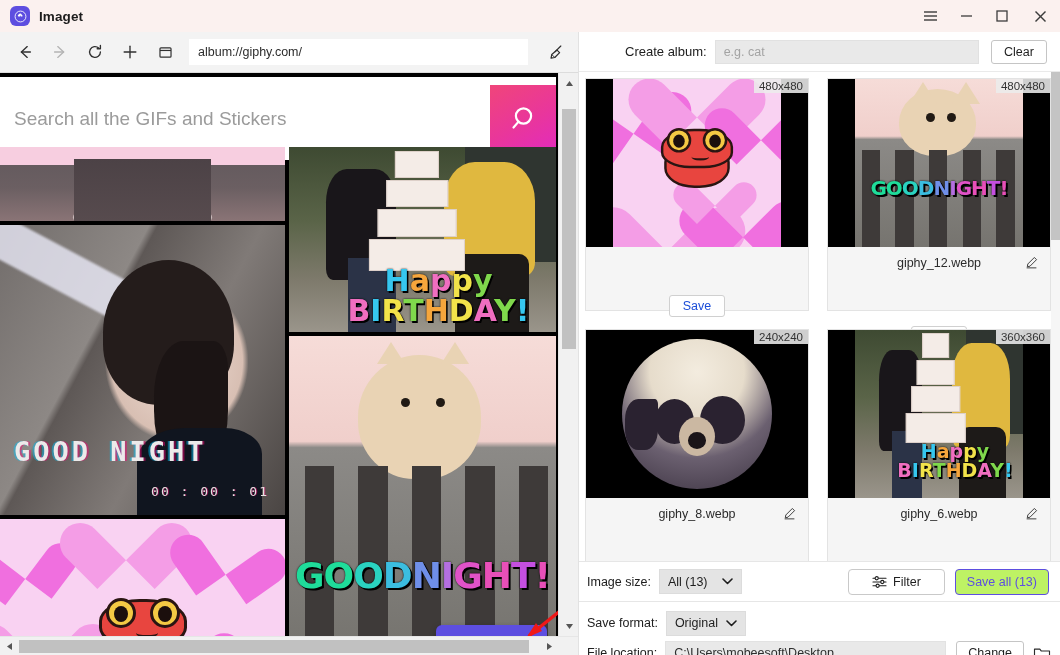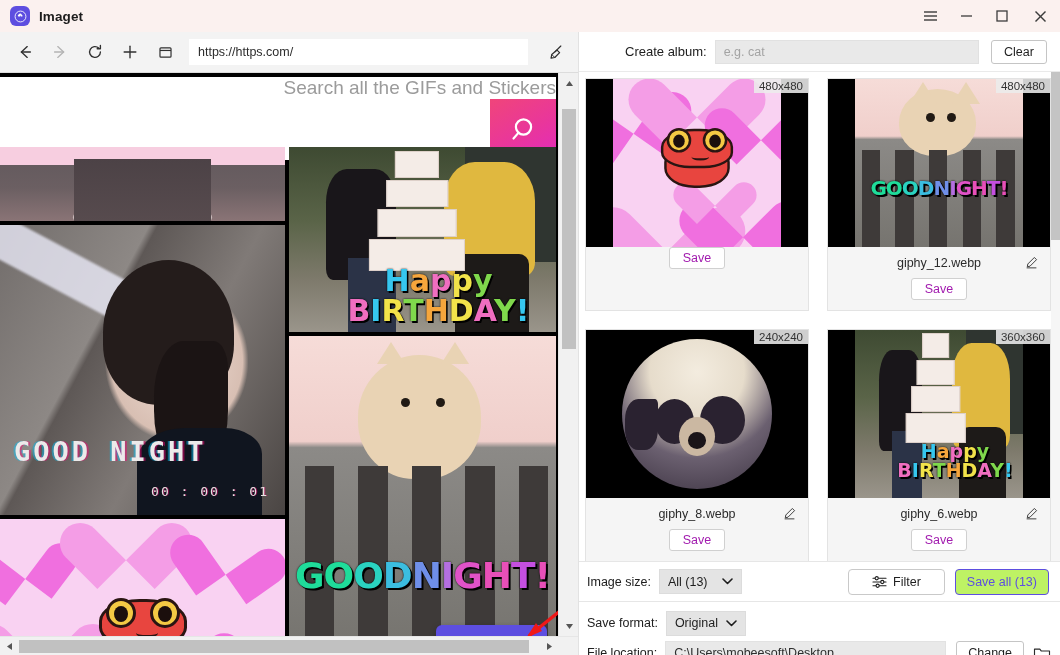--- a/index.html
+++ b/index.html
@@ -66,21 +66,21 @@
 
   
   .webpanel {
     position: absolute; left: 0; top: 73px; width: 578px; height: 582px;
     background: #000000;
     overflow: hidden;
   }
   .giphy-search {
     position: absolute; left: 0; top: 4px; width: 556px; height: 83px;
     background: #ffffff;
-    display: flex; align-items: flex-end; flex-direction: column;
+    display: flex; align-items: center;
   }
   .giphy-search-input {
     flex: 1; padding-left: 14px;
     font-size: 19px; color: #9b9b9b;
     font-family: "Liberation Sans", sans-serif;
   }
   .giphy-search-btn {
     width: 66px; height: 67px;
     background: linear-gradient(150deg, #f0457a 0%, #e9369b 55%, #e22bbd 100%);
     display: flex; align-items: center; justify-content: center;
@@ -353,22 +353,22 @@
   .card-meta {
     position: relative; height: 31px;
     display: flex; align-items: center; justify-content: center;
   }
   .card-name { font-size: 12.5px; color: #2b2b2b; }
   .edit-icon { position: absolute; right: 12px; top: 8px; color: #2b2b2b; }
   .card-save-wrap { height: 32px; display: flex; align-items: flex-start; justify-content: center; }
   .save-btn {
     height: 22px; padding: 0 13px;
     border: 1px solid #d0d0d0; border-radius: 3px; background: #fff;
-    font-size: 12.5px; color: #a21caf;
-    display: flex; align-items: center; justify-content: center;
+    font-size: 12.5px; color: #1d4ed8;
+    display: flex; align-items: center; justify-content: center; margin-top: 48px;
   }
 
   .rscroll {
     position: absolute; right: 0; top: 40px; width: 9px; height: 489px;
     background: #f6f6f6;
   }
   .rscroll .thumb { position: absolute; left: 0; top: 0; width: 9px; height: 168px; background: #c4c4c4; }
 
   .footer1 {
     position: absolute; left: 0; top: 529px; width: 482px; height: 40px;
@@ -489,21 +489,21 @@
           </g>
       </svg>
     </div>
     <div class="tb-icon">
       <svg width="17" height="17" viewBox="0 0 20 20">
         <rect x="3.5" y="4.5" width="13" height="11" rx="1.2" fill="none" stroke="#303030" stroke-width="1.4"></rect>
         <line x1="3.5" y1="7.6" x2="16.5" y2="7.6" stroke="#303030" stroke-width="1.4"></line>
       </svg>
     </div>
     <div class="urlbar">
-      <span>https://https.com/</span>
+      <span>album://giphy.com/</span>
     </div>
     <div class="tb-right">
       <svg width="19" height="19" viewBox="0 0 22 22">
         <path d="M16 3.5L9.5 10" stroke="#2e2e2e" stroke-width="1.4" stroke-linecap="round" fill="none"></path>
         <path d="M11.6 8.2l3 3-5.6 5.6-4.3.8.8-4.3z" fill="none" stroke="#2e2e2e" stroke-width="1.4" stroke-linejoin="round"></path>
         <line x1="5.6" y1="13.4" x2="9.4" y2="17.2" stroke="#2e2e2e" stroke-width="1.1"></line>
       </svg>
     </div>
   </div>
 

